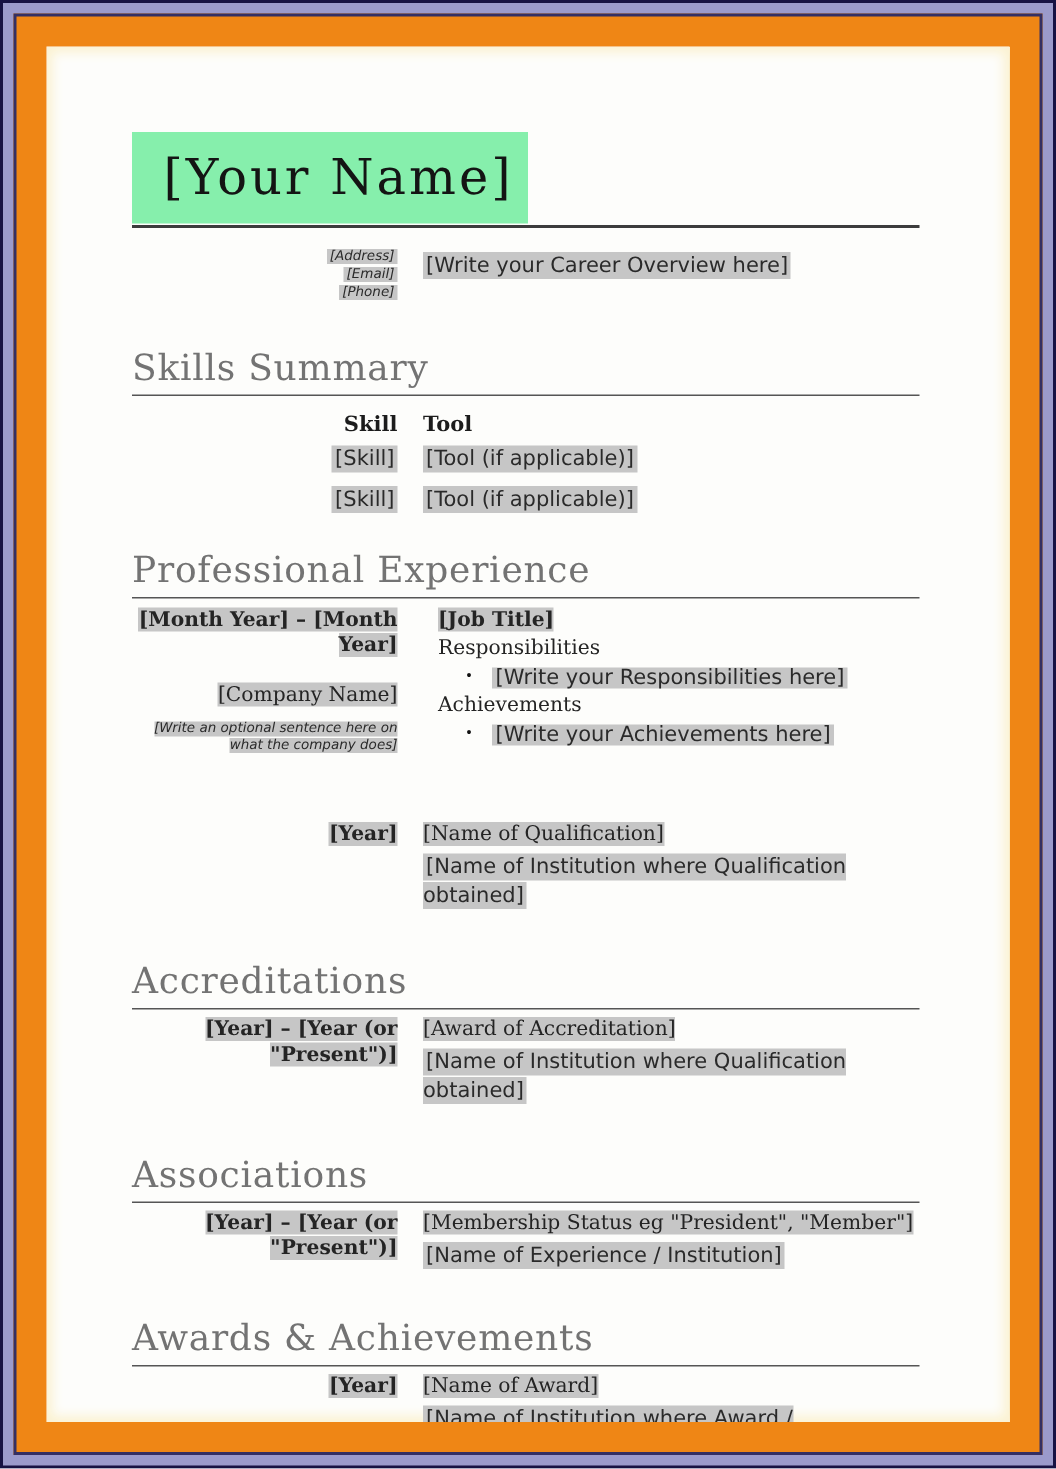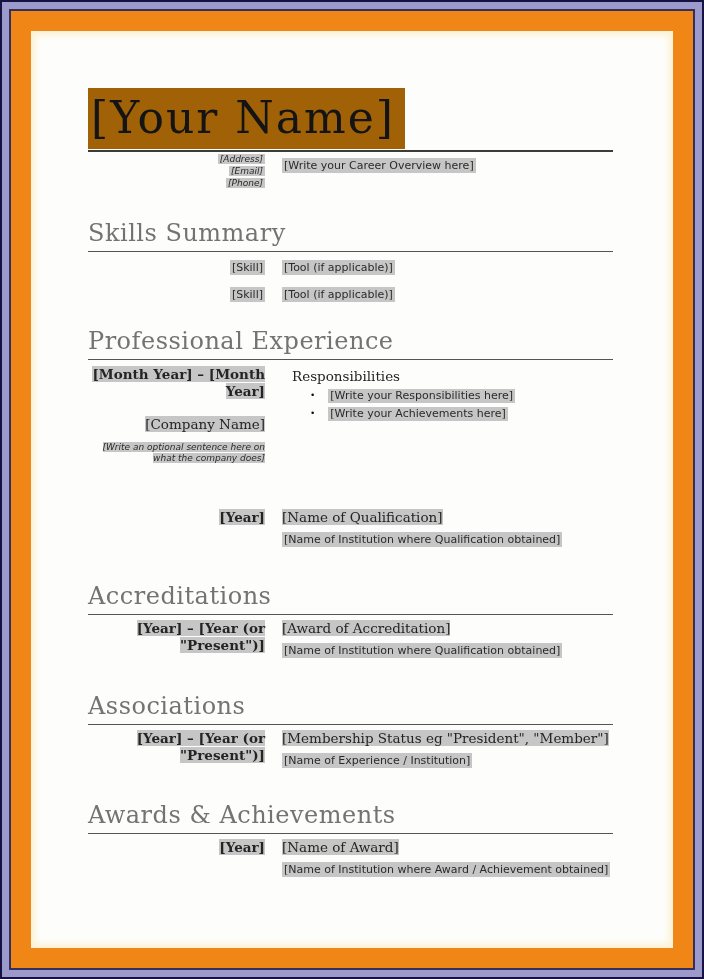--- a/index.html
+++ b/index.html
@@ -28,21 +28,21 @@
     padding: 57px 60px 0 57px;
     overflow: hidden;
     color: #1f1f1f;
     font-family: "DejaVu Serif", serif;
   }
 
   
   .hl { background: #c6c6c6; }
   .sans-sm {
     font-family: "DejaVu Sans", sans-serif;
-    font-size: 11px;
+    font-size: 14px;
     line-height: 12px;
     color: #2a2a2a;
   }
   .sans-it {
     font-family: "DejaVu Sans", sans-serif;
     font-style: italic;
     font-size: 9px;
     line-height: 11px;
     color: #2a2a2a;
   }
@@ -52,41 +52,41 @@
     line-height: 17px;
     color: #242424;
   }
   .bold { font-weight: bold; }
 
   
   .name-wrap { line-height: 0; }
   .name {
     display: inline-block;
     font-family: "DejaVu Serif", serif;
-    font-size: 44px;
+    font-size: 33px;
     line-height: 58px;
     letter-spacing: 2px;
     color: #141414;
-    background: #a16207;
-    padding: 1px 10px 2px 3px;
+    background: #86efac;
+    padding: 1px 10px 2px 21px;
   }
   .name-rule {
     border-top: 2px solid #3c3c3c;
     margin-top: 1px;
   }
 
   
   .row {
     display: grid;
     grid-template-columns: 177px 1fr;
     column-gap: 17px;
   }
   .cell-l { text-align: right; }
 
-  .contact-row { margin-top: 2px; }
+  .contact-row { margin-top: 14px; }
   .contact-line { margin-bottom: 1px; }
   .contact-line .hl { padding: 0 2px; }
 
   
   h2.sec-title {
     font-family: "DejaVu Serif", serif;
     font-weight: 500;
     font-size: 24px;
     line-height: 29px;
     letter-spacing: 0.5px;
@@ -150,44 +150,50 @@
             <div class="contact-line sans-it"><span class="hl">[Phone]</span></div>
           </div>
           <div>
             <span class="hl sans-sm hl-pad">[Write your Career Overview here]</span>
           </div>
         </div>
       </header>
 
       <section class="sec-skills">
         <h2 class="sec-title">Skills Summary</h2>
+        <div class="row skills-head">
+          <div class="cell-l"><span class="colhead">Skill</span></div>
+          <div><span class="colhead">Tool</span></div>
+        </div>
         <div class="row skills-row">
           <div class="cell-l"><span class="hl sans-sm hl-pad">[Skill]</span></div>
           <div><span class="hl sans-sm hl-pad">[Tool (if applicable)]</span></div>
         </div>
         <div class="row skills-row skills-row2">
           <div class="cell-l"><span class="hl sans-sm hl-pad">[Skill]</span></div>
           <div><span class="hl sans-sm hl-pad">[Tool (if applicable)]</span></div>
         </div>
       </section>
 
       <section class="sec-exp">
         <h2 class="sec-title">Professional Experience</h2>
         <div class="row exp-row">
           <div class="cell-l">
             <div class="serif-body bold"><span class="hl">[Month Year] – [Month Year]</span></div>
             <div class="serif-body company-line"><span class="hl">[Company Name]</span></div>
             <div class="sans-it company-note"><span class="hl">[Write an optional sentence here on what the company does]</span></div>
           </div>
           <div class="right-stack">
+            <div class="serif-body bold"><span class="hl">[Job Title]</span></div>
             <div class="serif-body label-line">Responsibilities</div>
             <div class="bullet-row">
               <span class="bullet">•</span>
               <span class="hl sans-sm hl-pad">[Write your Responsibilities here]</span>
             </div>
+            <div class="serif-body label-line">Achievements</div>
             <div class="bullet-row">
               <span class="bullet">•</span>
               <span class="hl sans-sm hl-pad">[Write your Achievements here]</span>
             </div>
           </div>
         </div>
       </section>
 
       <section class="sec-edu">
         <div class="row data-row">

